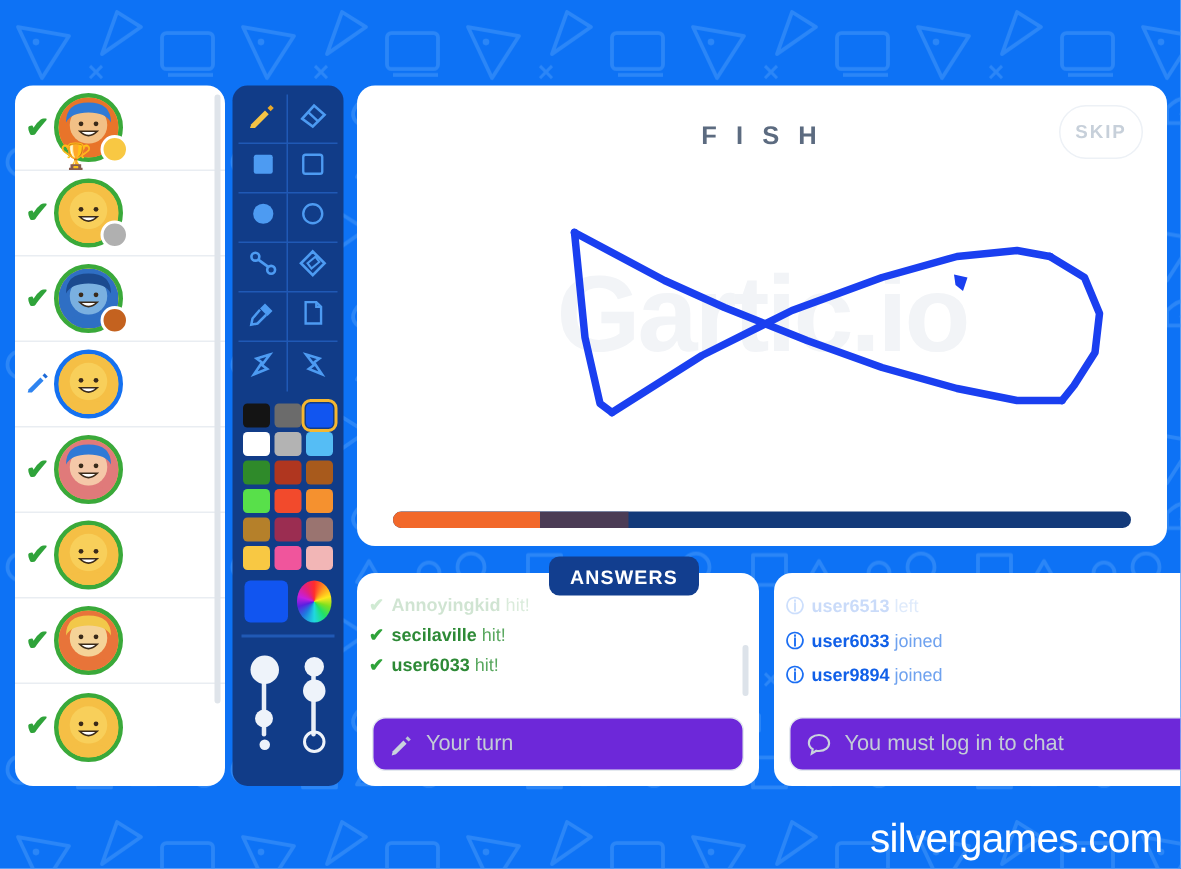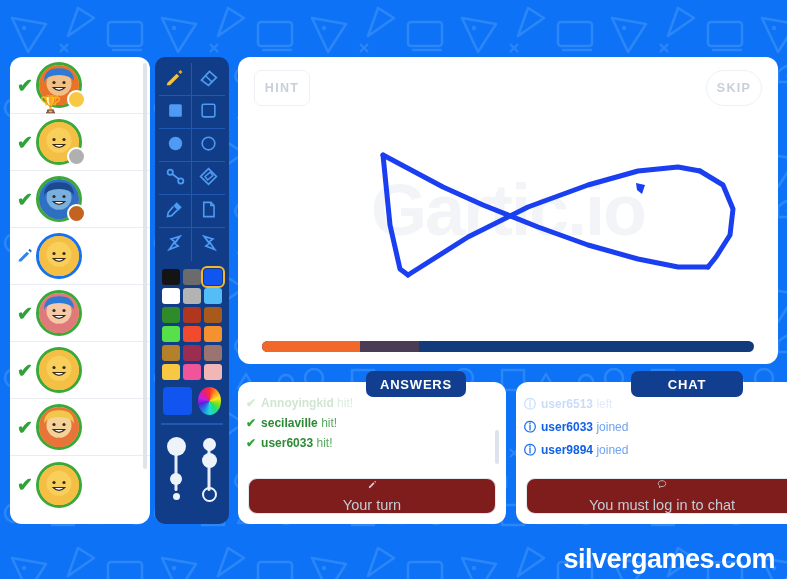--- a/index.html
+++ b/index.html
@@ -179,31 +179,30 @@
 
   .panel-scroll {
     position: absolute; right: 7px; top: 48px; width: 4px; height: 34px;
     background: #dde3ea; border-radius: 3px;
   }
 
   .input-row {
     position: absolute; left: 10px; right: 10px; bottom: 10px;
     height: 36px; border: 1.5px solid #e4e9ef; border-radius: 9px;
     display: flex; align-items: center; padding: 0 10px; gap: 8px;
-    background: #7f1d1d;
-    flex-direction: column;
+    background: #6d28d9;
   }
   .input-row .ph {
     font-size: 14.5px; color: #c3ccd6; font-weight: 500; white-space: nowrap;
   }
 
   
   #brand {
     position: absolute; right: 12px; bottom: 4px;
-    font-size: 27px; font-weight: bold; color: #ffffff;
+    font-size: 27px; font-weight: normal; color: #ffffff;
     letter-spacing: -0.5px;
   }
 </style>
 </head>
 <body>
 
 <div id="app">
 
   <svg id="bg-pattern" viewBox="0 0 787 579" preserveAspectRatio="none">
     <defs>
@@ -514,21 +513,21 @@
       <div class="slider-col">
         <div class="slider-track"></div>
         <div class="sl-dot" style="width:13px;height:13px;left:7px;top:3px;"></div>
         <div class="sl-dot" style="width:15px;height:15px;left:6px;top:18px;"></div>
         <div style="position:absolute;width:15px;height:15px;left:6px;top:52px;border:2.5px solid #eef3fa;border-radius:50%;"></div>
       </div>
     </div>
   </div>
 
   <div id="canvas-card">
-    <div class="hint-btn">HINT</div>
+    <div id="word-display">F I S H</div>
     <div class="skip-btn">SKIP</div>
 
     <div id="watermark">Gartic.io</div>
 
     <svg id="drawing" viewBox="0 0 540 185">
       <g fill="none" stroke="#1a3ff0" stroke-width="5" stroke-linecap="round" stroke-linejoin="round">
         <path d="M145 28 L152 98 L162 142 L170 148"></path>
         <path d="M145 28 L205 60 L245 78 L300 100 L350 118 L400 132 L440 140 L470 140"></path>
         <path d="M170 148 L230 110 L290 80 L350 58 L400 44 L440 40 L462 44"></path>
         <path d="M462 44 L485 58 L495 82 L492 108 L478 130 L470 140"></path>
@@ -552,21 +551,20 @@
     <div class="panel-scroll"></div>
     <div class="input-row">
       <svg width="17" height="17" viewBox="0 0 24 24">
         <path d="M4 18 L14 8 L17 11 L7 21 L3 22 Z" fill="#c9d3dd"></path>
         <path d="M16 6 L18 4 L21 7 L19 9 Z" fill="#b9c5d2"></path>
       </svg>
       <span class="ph">Your turn</span>
     </div>
   </div>
 
-  <div class="tab-btn" id="tab-chat">CHAT</div>
   <div class="panel" id="chat-panel">
     <div class="msg-list" id="chat-list">
         <div class="msg chat faded"><span class="ic">ⓘ</span><span class="who">user6513</span> <span class="what">left</span></div>
         <div class="msg chat"><span class="ic">ⓘ</span><span class="who">user6033</span> <span class="what">joined</span></div>
         <div class="msg chat"><span class="ic">ⓘ</span><span class="who">user9894</span> <span class="what">joined</span></div>
       </div>
     <div class="panel-scroll"></div>
     <div class="input-row">
       <svg width="18" height="18" viewBox="0 0 24 24">
         <path d="M12 4 C6.5 4 3 7.2 3 11 c0 2.3 1.3 4.3 3.4 5.6 L5.6 20.5 L9.6 18

